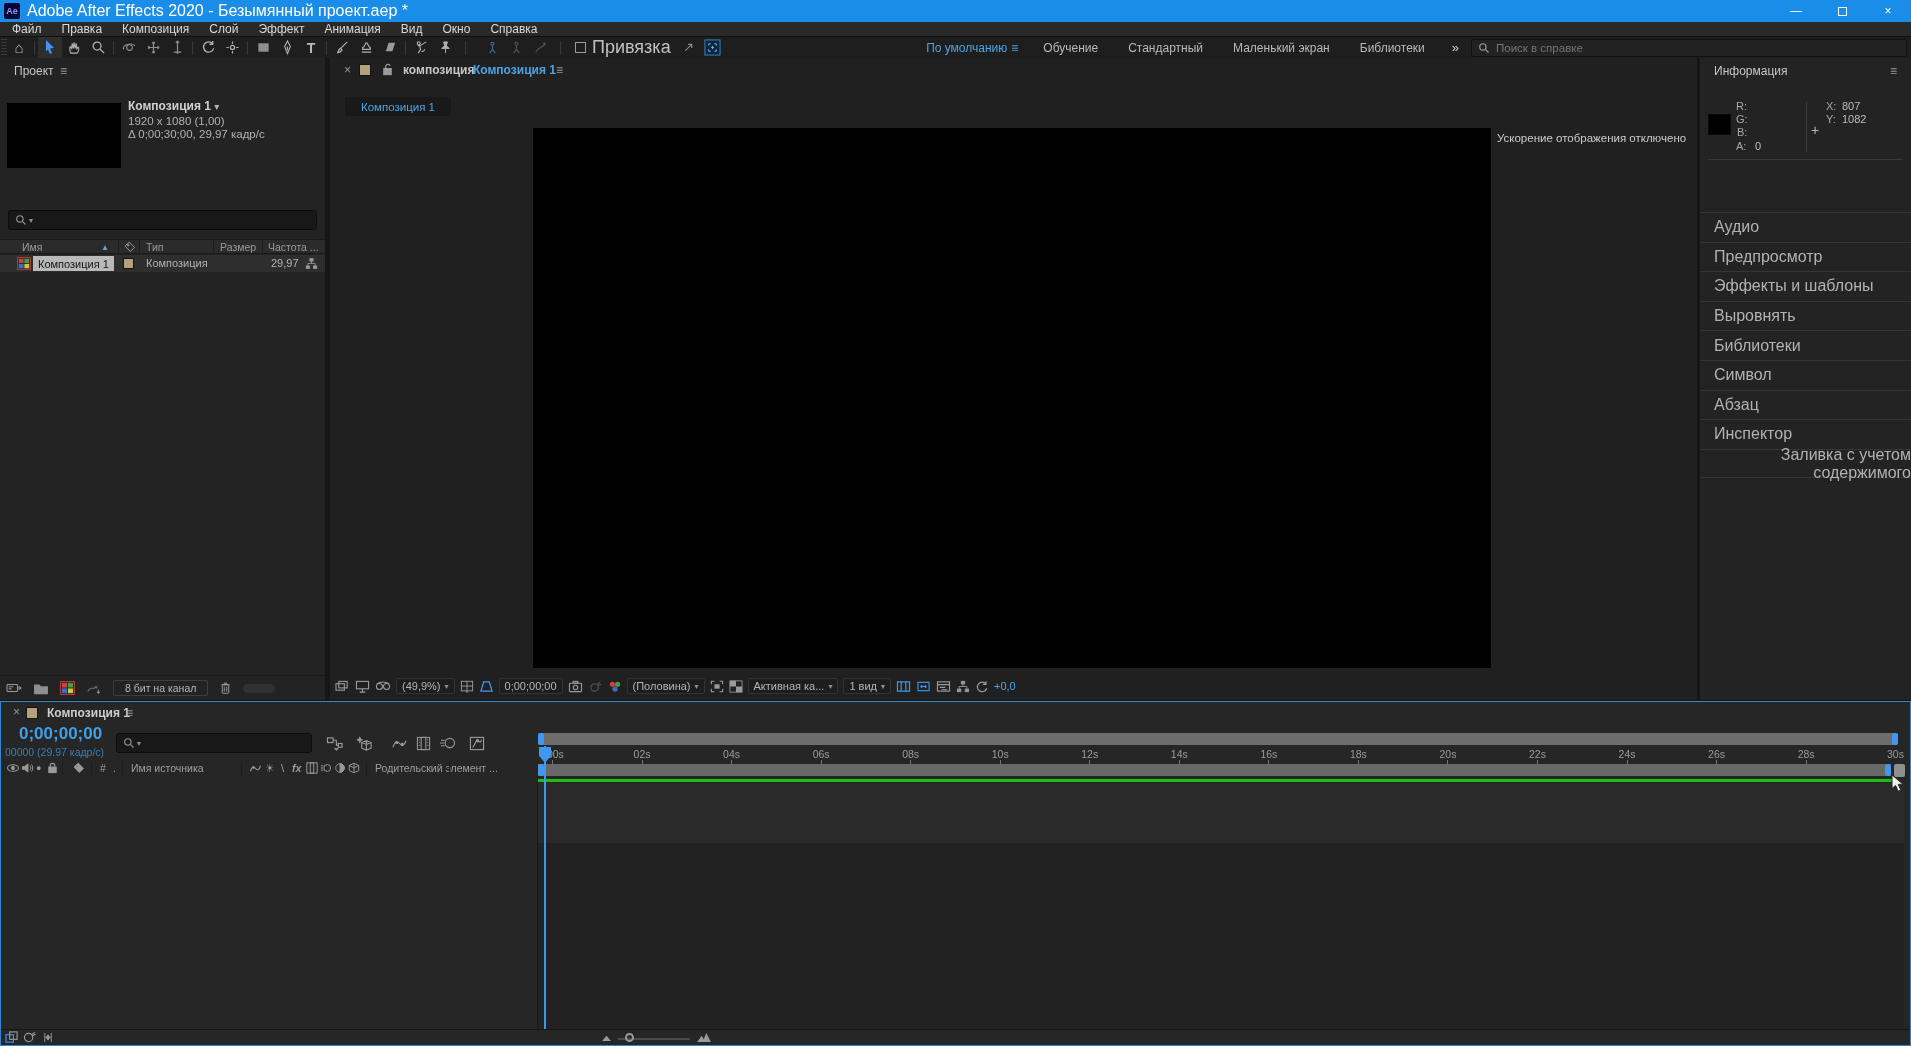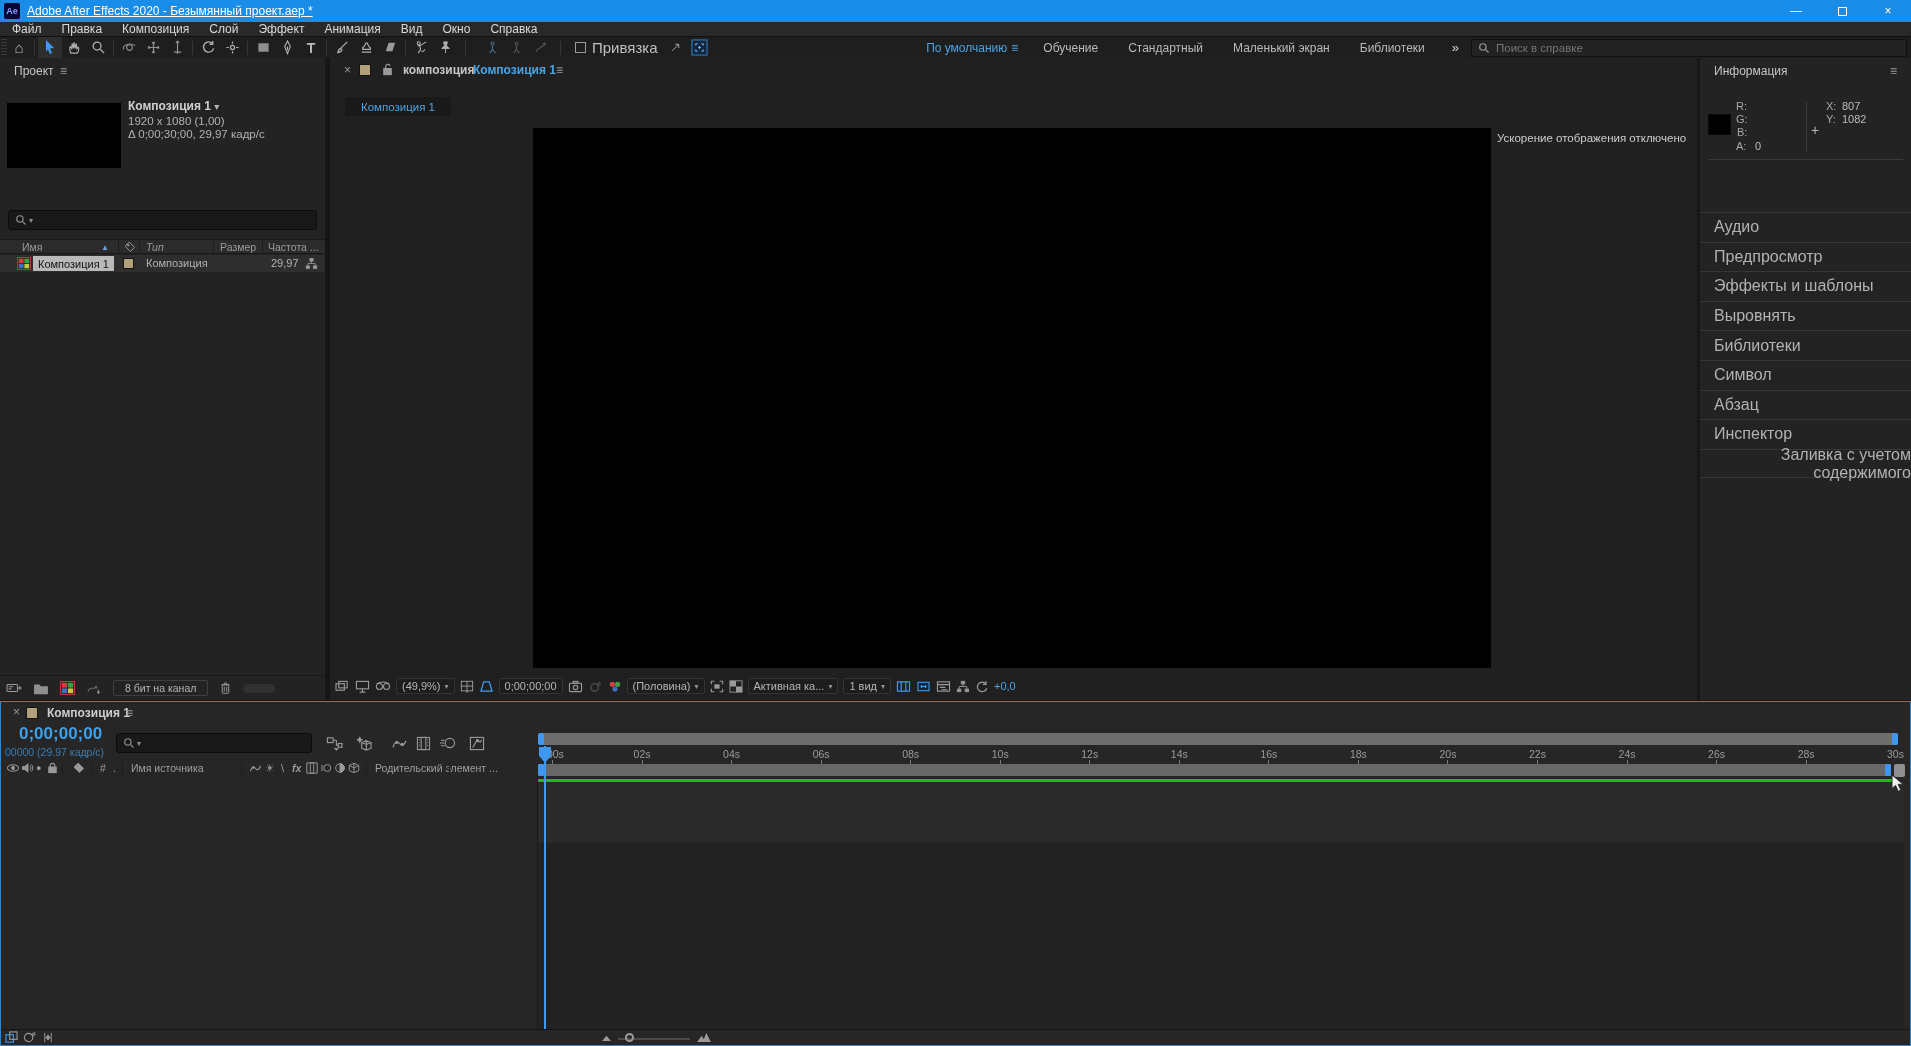--- a/index.html
+++ b/index.html
@@ -7,41 +7,41 @@
   #app { position:relative; width:1911px; height:1046px; background:#161616; overflow:hidden;
          color:#bdbdbd; font-family:"Liberation Sans","DejaVu Sans",sans-serif; }
   .i { display:inline-flex; align-items:center; justify-content:center; }
   .i svg { display:block; }
 
   
   .titlebar { position:absolute; left:0; top:0; width:100%; height:22px; background:#1a8de8;
               display:flex; align-items:center; color:#fff; }
   .app-badge { width:16px; height:16px; margin:0 7px 0 4px; background:#070736; color:#8f9dff;
                font-size:9px; font-weight:bold; display:flex; align-items:center; justify-content:center; border-radius:2px; }
-  .tb-title { font-size:12px; color:#fff;text-decoration:underline; }
+  .tb-title { font-size:16px; color:#fff; }
   .win-btns { margin-left:auto; display:flex; height:100%; }
   .win-btn { width:46px; height:100%; display:flex; align-items:center; justify-content:center; font-size:12px; color:#fff; }
   .maximize-box { width:9px; height:9px; border:1px solid #fff; display:block; }
 
   
   .menubar { position:absolute; left:0; top:22px; width:100%; height:14px; background:#292929;
              display:flex; align-items:center; padding-left:2px; }
   .menu-item { padding:13px 10px; font-size:12px; line-height:14px; color:#d8d8d8; }
 
   
   .toolbar { position:absolute; left:0; top:36px; width:100%; height:22px; background:#1e1e1e;
              border-top:1px solid #101010; display:flex; align-items:center; }
   .grip { width:6px; height:18px; margin-left:1px;
           background:repeating-linear-gradient(#3a3a3a 0 1px, transparent 1px 3px); }
   .tool { width:24px; height:22px; display:flex; align-items:center; justify-content:center; }
   .tool.active { background:#2e2e2e; }
   .tdiv { width:1px; height:14px; background:#383838; margin:0 3px; }
   .snap-wrap { display:flex; align-items:center; gap:6px; margin:0 6px; }
   .snap-box { width:11px; height:11px; border:1px solid #9a9a9a; background:transparent; }
-  .snap-label { font-size:15px; color:#c0c0c0; }
+  .snap-label { font-size:18px; color:#c0c0c0; }
   .ws { font-size:12px; color:#b9b9b9; padding:0 15px; }
   .ws-active { color:#4ba3e3; padding:0 4px 0 15px; font-size:12px; }
   .ws-menu { color:#4ba3e3; font-size:12px; padding-right:10px; }
   .ws-overflow { color:#cfcfcf; font-size:13px; padding:0 12px; }
   .help-search { width:436px; height:18px; margin-right:4px; background:#222; border:1px solid #101010;
                  border-radius:2px; display:flex; align-items:center; padding-left:6px; gap:6px; }
   .help-search input { background:transparent; border:none; outline:none; color:#9a9a9a; font-size:11.5px;
                        width:330px; font-family:"Liberation Sans","DejaVu Sans",sans-serif; }
 
   
@@ -329,21 +329,21 @@
       <span style="left:22px;">Имя</span>
       <span style="left:101px;color:#6f9fd8;font-size:8px;top:3px;">▲</span>
       <span class="cdiv" style="left:118px;top:0;height:15px;"></span>
       <span class="i" style="position:absolute;left:124px;top:1px;">
           <svg width="12" height="12" viewBox="0 0 16 16" stroke="#9a9a9a" fill="none" stroke-width="1.3">
             <path d="M2 6 L7 1.5 L14 8.5 L8.5 14 L2 7.5 Z"></path>
             <circle cx="5.5" cy="5.5" r="1" fill="#9a9a9a"></circle>
           </svg>
         </span>
       <span class="cdiv" style="left:139px;top:0;height:15px;"></span>
-      <span style="left:146px;font-style:italic;">Тип</span>
+      <span style="left:146px;">Тип</span>
       <span class="cdiv" style="left:213px;top:0;height:15px;"></span>
       <span style="left:220px;">Размер</span>
       <span class="cdiv" style="left:262px;top:0;height:15px;"></span>
       <span style="left:268px;">Частота ...</span>
     </div>
     <div class="pp-row">
       <span class="i" style="position:absolute;left:17px;top:2px;">
           <svg width="14" height="13" viewBox="0 0 16 15">
             <rect x="0.5" y="0.5" width="15" height="14" fill="#2a2a2a" stroke="#c23b3b"></rect>
             <rect x="2" y="2" width="5.5" height="5" fill="#d23e3e"></rect>

